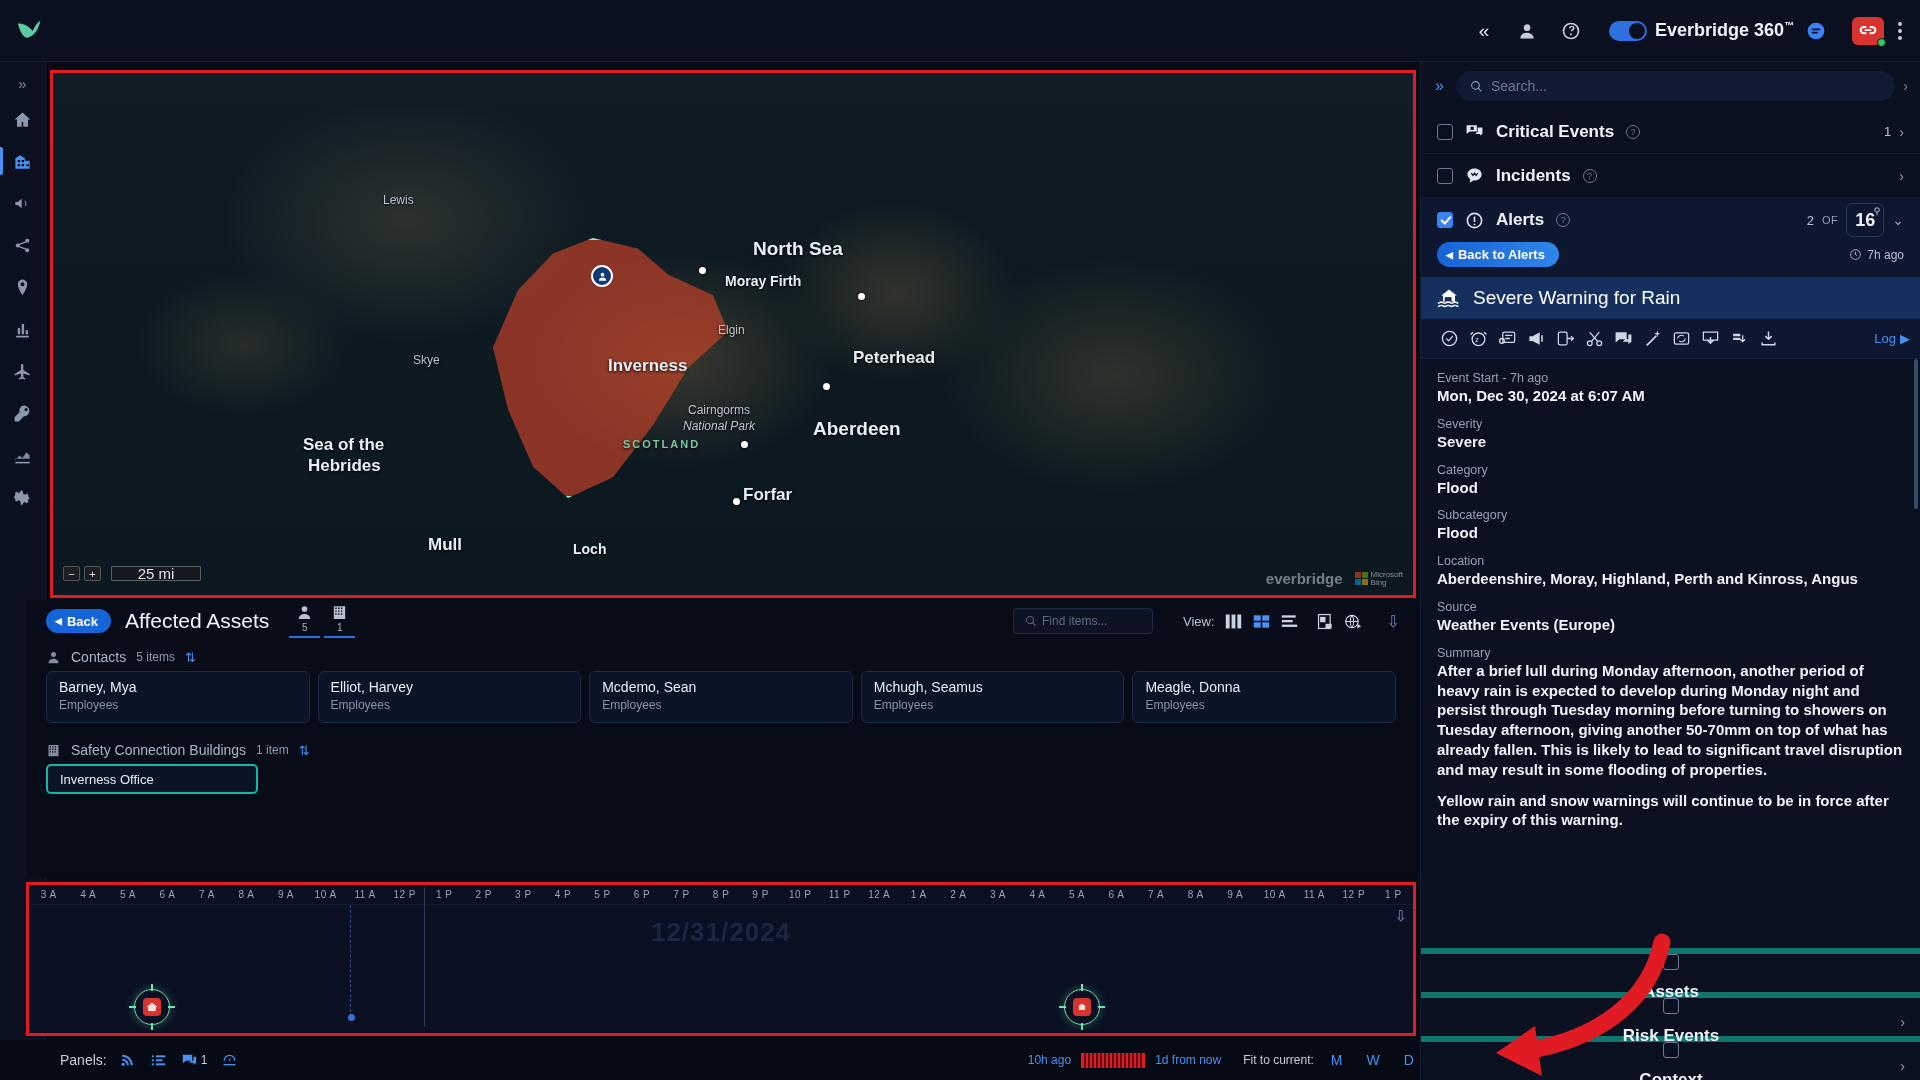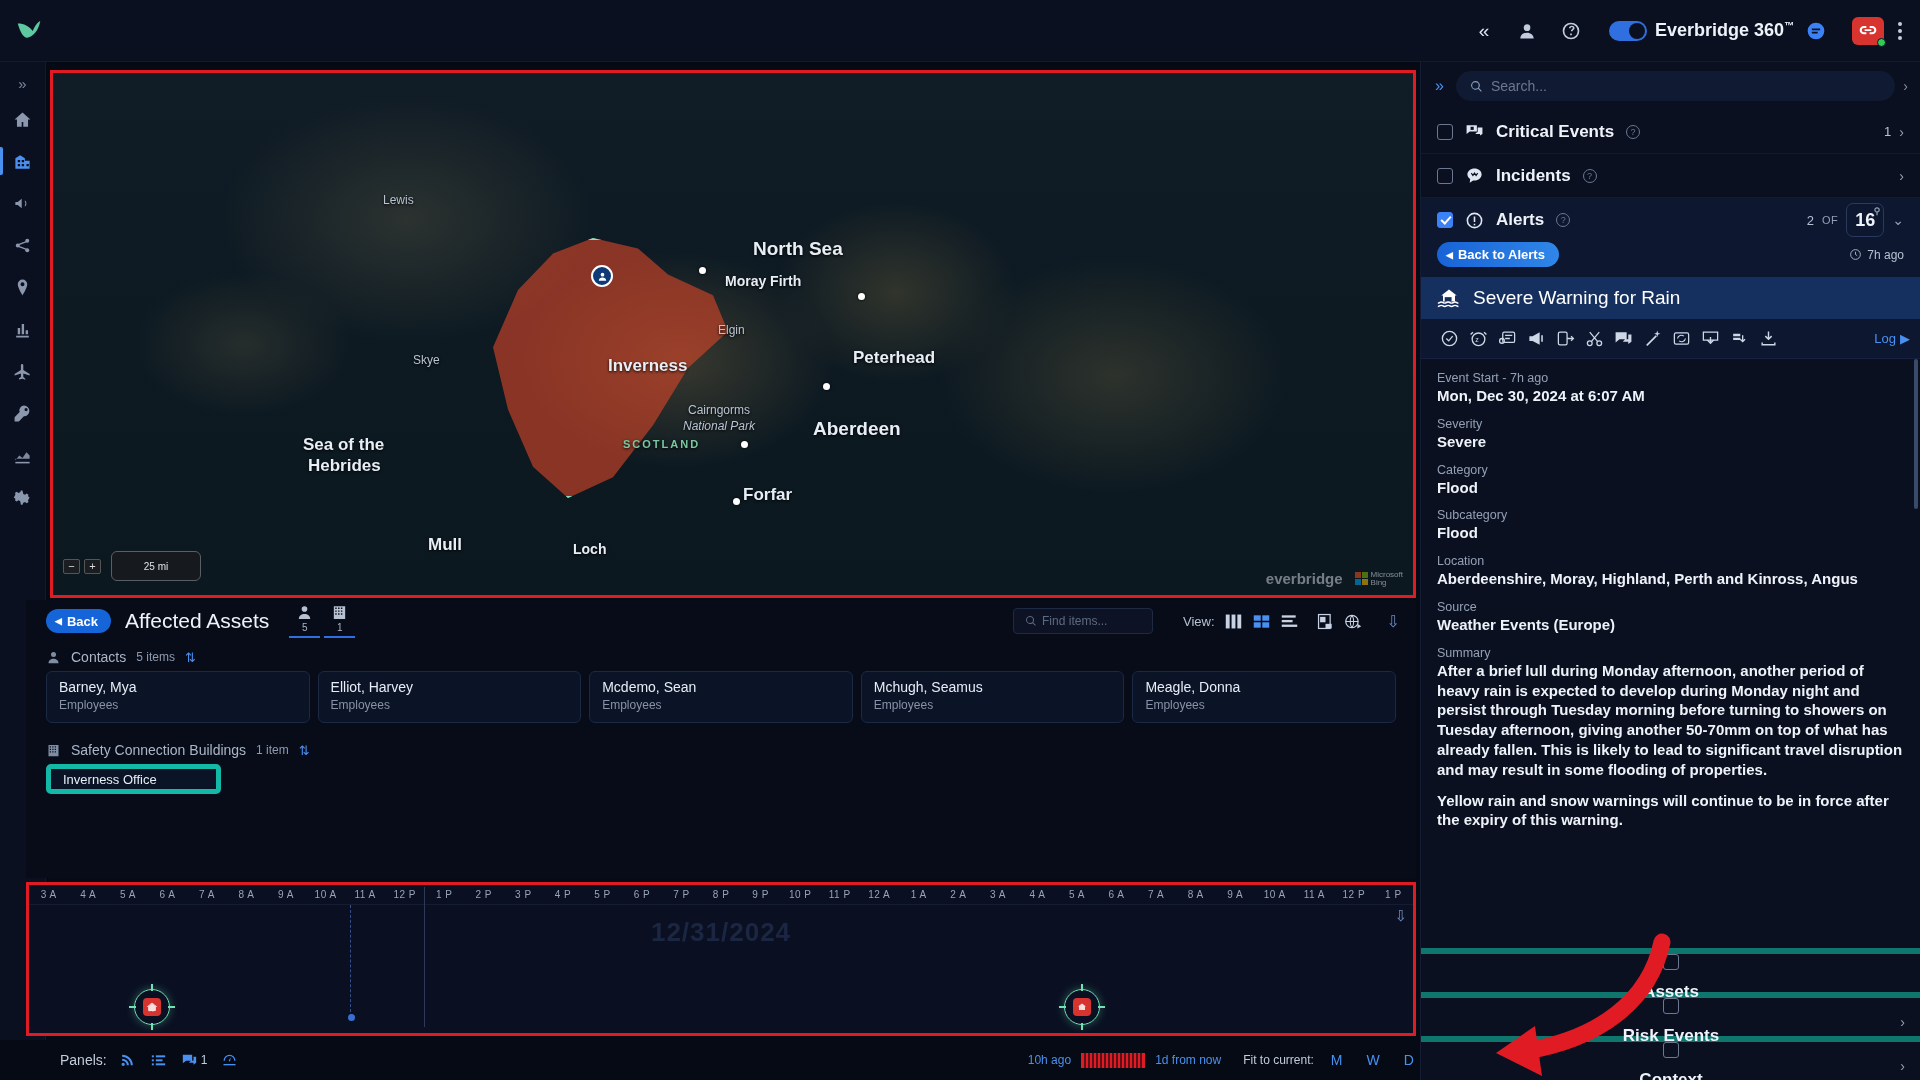--- a/index.html
+++ b/index.html
@@ -110,23 +110,23 @@
     cursor: pointer;
   }
   .map-pin svg { width: 11px; height: 11px; fill: #fff; }
   .zoombar { position: absolute; left: 10px; bottom: 14px; display: flex; align-items: center; gap: 4px; }
   .zbtn {
     width: 17px; height: 15px; background: #1a1e22; border: 1px solid #555;
     color: #ddd; font-size: 11px; display: flex; align-items: center; justify-content: center;
     cursor: pointer; border-radius: 2px;
   }
   .scalebar {
-    width: 90px; height: 30px; background: #16191d; border: 1px solid #5a5f66;
-    color: #dde3ea; font-size: 10px; display: flex; align-items: center; justify-content: center;
-    margin-left: 6px; border-radius: 6px;
+    width: 90px; height: 15px; background: #16191d; border: 1px solid #5a5f66;
+    color: #dde3ea; font-size: 15px; display: flex; align-items: center; justify-content: center;
+    margin-left: 6px; border-radius: 1px;
   }
   .map-credit {
     position: absolute; right: 10px; bottom: 8px; display: flex; align-items: center; gap: 12px;
     opacity: .55;
   }
   .credit-eb { color: #c9d2dc; font-size: 15px; font-weight: bold; }
   .credit-ms { display: flex; align-items: center; gap: 3px; }
   .ms-sq { display: grid; grid-template-columns: 6px 6px; grid-template-rows: 6px 6px; gap: 1px; }
   .ms-sq i { display: block; }
   .credit-ms-txt { font-size: 8px; line-height: 8px; color: #dde3ea; }
@@ -172,22 +172,22 @@
   .sort-ico { color: #4a90f0; font-size: 13px; cursor: pointer; }
 
   .card-row { display: flex; gap: 8px; padding: 0 20px; }
   .asset-card {
     flex: 1; height: 52px; border-radius: 6px; background: #0b1326;
     border: 1px solid #1b2945; padding: 7px 12px; cursor: pointer;
   }
   .asset-card .nm { font-size: 14px; color: #e7edf6; }
   .asset-card .sub { font-size: 12px; color: #8893a8; margin-top: 3px; }
   .bldg-card {
-    width: 175px; height: 30px; border-radius: 5px; background: #0b1326;
-    border: 5px solid #14b8a6; margin-left: 20px; padding: 0 12px;
+    width: 212px; height: 30px; border-radius: 5px; background: #0b1326;
+    border: 2px solid #14b8a6; margin-left: 20px; padding: 0 12px;
     display: flex; align-items: center; font-size: 13px; color: #e7edf6; cursor: pointer;
   }
 
   
   .timeline {
     position: absolute; left: 26px; top: 882px; width: 1390px; height: 154px;
     border: 3px solid #e01b24; background: #0a1022; overflow: hidden;
   }
   .tl-ruler { height: 20px; display: flex; align-items: center; position: relative; border-bottom: 1px solid #131c33; }
   .tl-tick {

